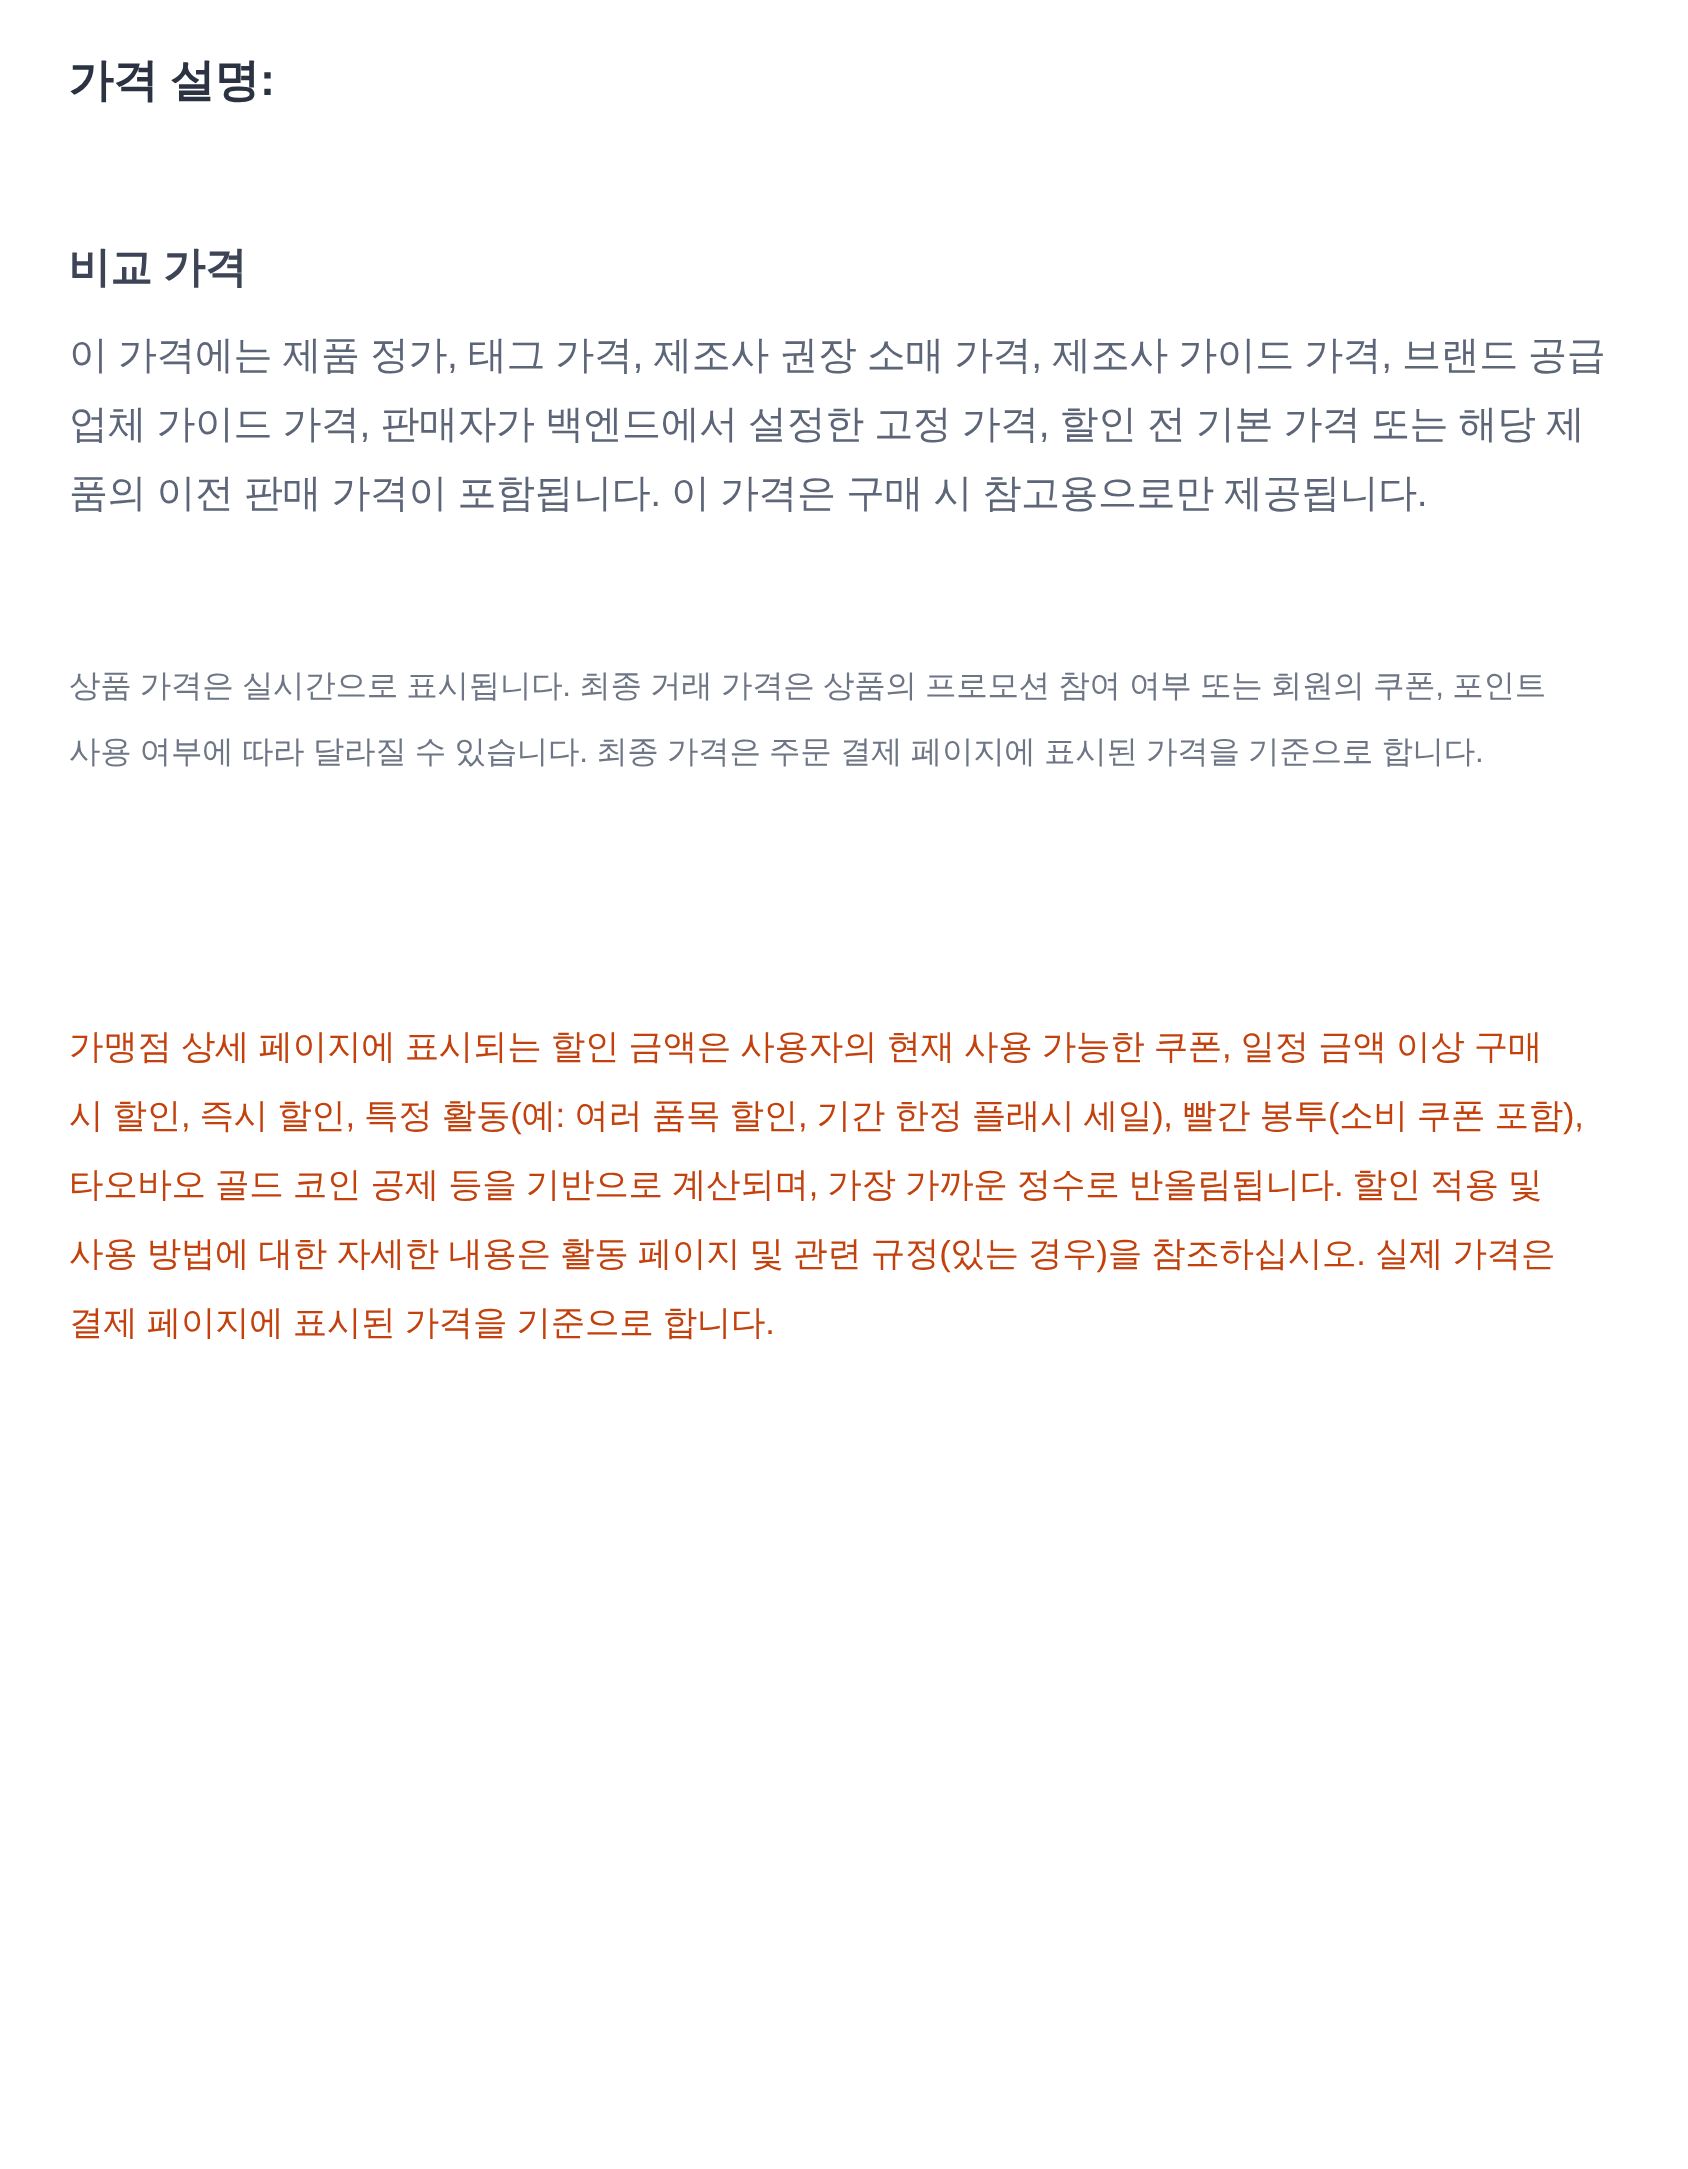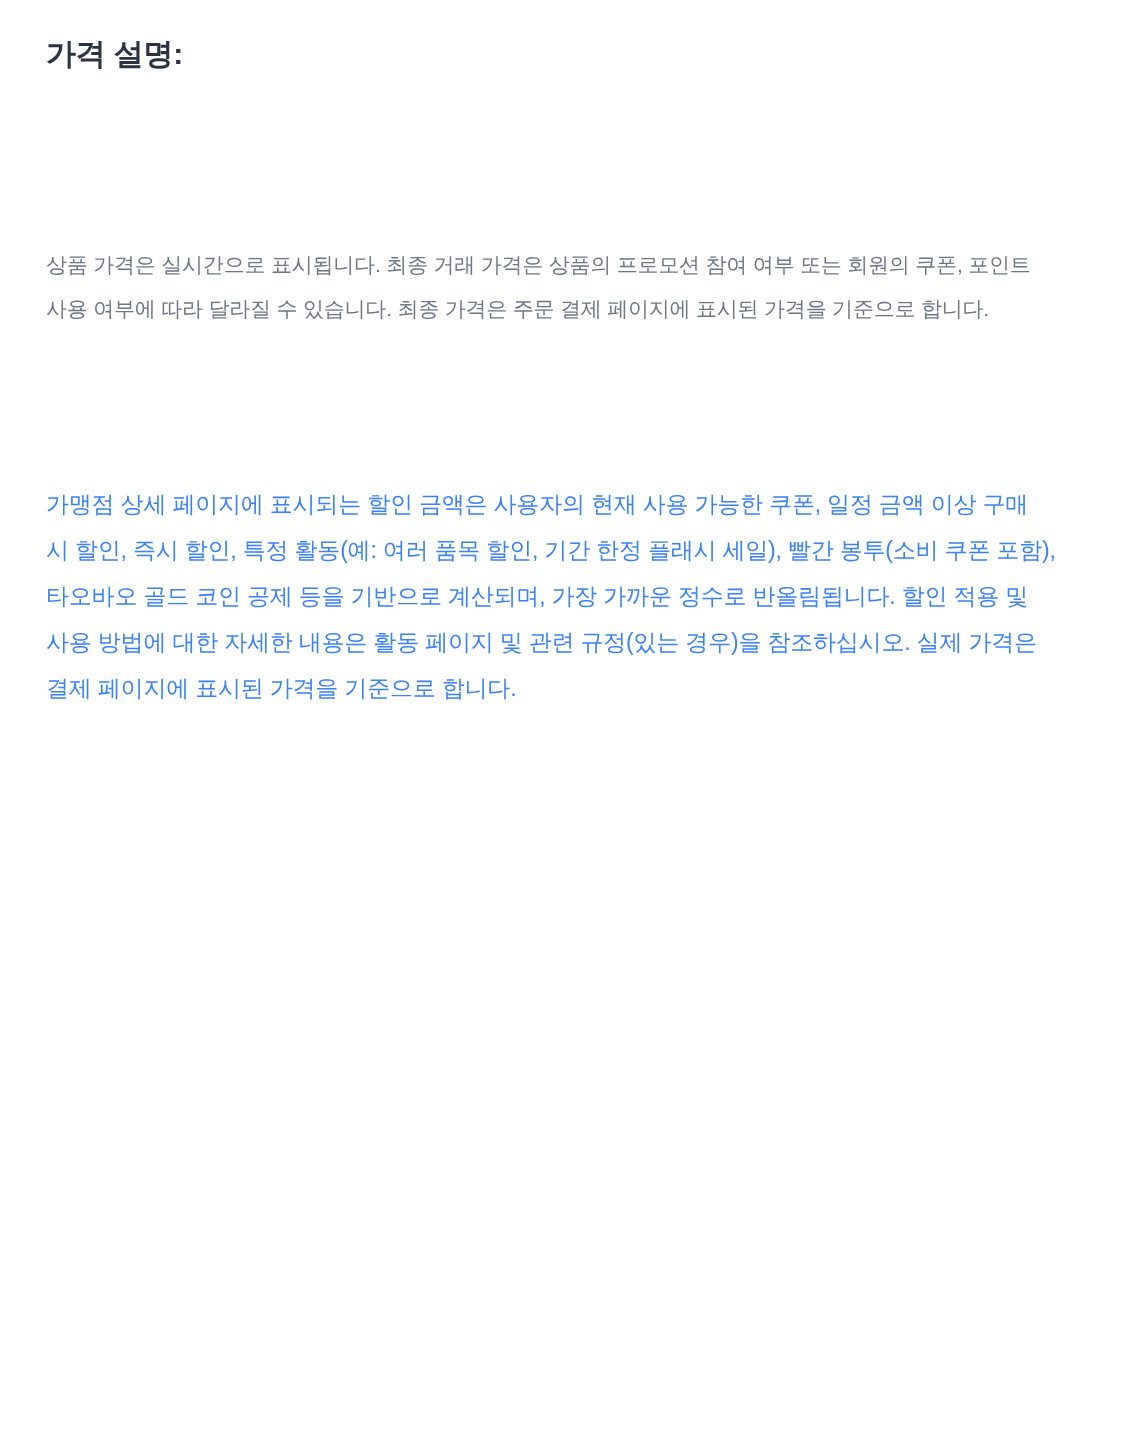--- a/index.html
+++ b/index.html
@@ -58,37 +58,41 @@
     line-height: 2.1;
     color: #6e7686;
     margin: 0;
     letter-spacing: -0.2px;
     max-width: 1010px;
   }
 
   .body-md {
     font-size: 23px;
     line-height: 2.0;
-    color: #3b82f6;
+    color: #c2410c;
     margin: 0;
     letter-spacing: -0.2px;
     max-width: 1010px;
   }
 
   .gap-xl { height: 84px; }
   .gap-md { height: 44px; }
   .gap-block { height: 150px; }
 </style>
 </head>
 <body>
 
 <div class="page">
 
   <h1 class="doc-title">가격 설명:</h1>
 
+  <section class="section">
+    <h2 class="section-heading">비교 가격</h2>
+    <p class="body-lg para">이 가격에는 제품 정가, 태그 가격, 제조사 권장 소매 가격, 제조사 가이드 가격, 브랜드 공급업체 가이드 가격, 판매자가 백엔드에서 설정한 고정 가격, 할인 전 기본 가격 또는 해당 제품의 이전 판매 가격이 포함됩니다. 이 가격은 구매 시 참고용으로만 제공됩니다.</p>
+  </section>
 
   <div class="gap-xl"></div>
 
   <section class="section">
     <p class="body-sm para">상품 가격은 실시간으로 표시됩니다. 최종 거래 가격은 상품의 프로모션 참여 여부 또는 회원의 쿠폰, 포인트 사용 여부에 따라 달라질 수 있습니다. 최종 가격은 주문 결제 페이지에 표시된 가격을 기준으로 합니다.</p>
   </section>
 
   <div class="gap-block"></div>
 
   <section class="section">

